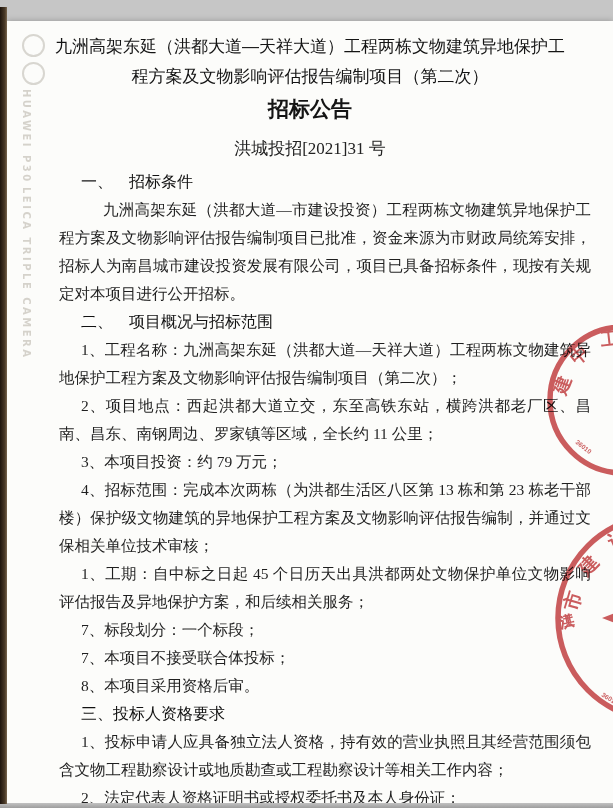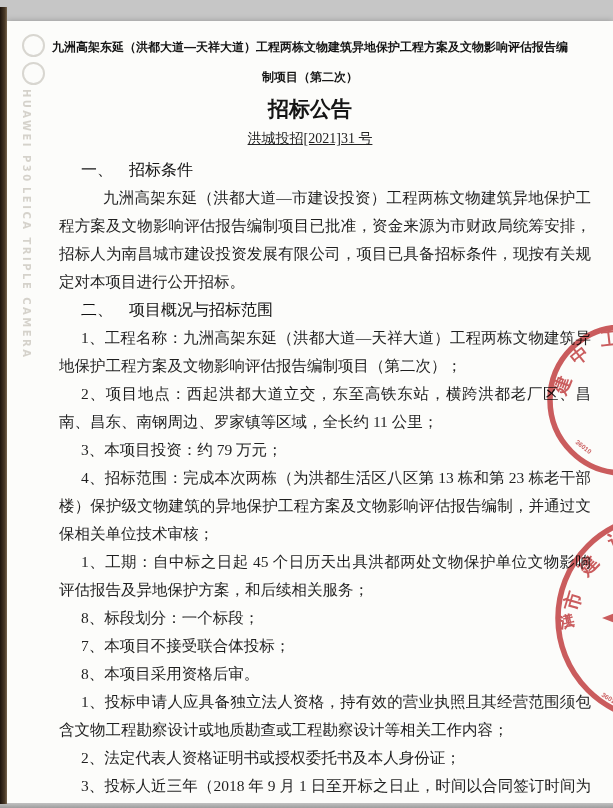--- a/index.html
+++ b/index.html
@@ -28,28 +28,28 @@
   .lens .c{width:19px;height:19px;border:2px solid #d8d6d0;border-radius:50%;margin-bottom:5px;}
   .wm-text{
     position:absolute;left:14px;top:68px;display:flex;gap:3px;z-index:4;
     writing-mode:vertical-lr;text-orientation:mixed;
     color:#d5d2cb;font-family:"DejaVu Sans","Liberation Sans",sans-serif;
     font-size:10px;letter-spacing:2.5px;font-weight:bold;
   }
   .doc-title{
     width:516px;margin:11px auto 0;text-align:center;
     font-family:"Liberation Sans","DejaVu Sans",sans-serif;
-    font-size:12px;line-height:30px;font-weight:bold;color:#141414;
+    font-size:17px;line-height:30px;font-weight:normal;color:#141414;
   }
   .doc-subtitle{
     margin:3px 0 4px;text-align:center;
     font-family:"Liberation Sans","DejaVu Sans",sans-serif;
     font-size:21px;font-weight:bold;color:#141414;
   }
-  .doc-number{margin-top:7px;text-align:center;font-size:14px;color:#222;text-decoration:underline;}
+  .doc-number{margin-top:14px;text-align:center;font-size:17px;color:#222;}
   .content{
     margin:8px 22px 0 52px;
     font-size:15.5px;line-height:28px;text-align:justify;
   }
   .content p{margin:0;}
   .sec-heading{
     font-family:"Liberation Sans","DejaVu Sans",sans-serif;
     font-weight:normal;font-size:16px;color:#111;text-indent:22px;
   }
   .para-lead{text-indent:44px;}
@@ -84,24 +84,25 @@
   <div class="content">
     <p class="sec-heading">一、　招标条件</p>
     <p class="para-lead">九洲高架东延（洪都大道—市建设投资）工程两栋文物建筑异地保护工程方案及文物影响评估报告编制项目已批准，资金来源为市财政局统筹安排，招标人为南昌城市建设投资发展有限公司，项目已具备招标条件，现按有关规定对本项目进行公开招标。</p>
 
     <p class="sec-heading">二、　项目概况与招标范围</p>
     <p class="para-item">1、工程名称：九洲高架东延（洪都大道—天祥大道）工程两栋文物建筑异地保护工程方案及文物影响评估报告编制项目（第二次）；</p>
     <p class="para-item">2、项目地点：西起洪都大道立交，东至高铁东站，横跨洪都老厂区、昌南、昌东、南钢周边、罗家镇等区域，全长约 11 公里；</p>
     <p class="para-item">3、本项目投资：约 79 万元；</p>
     <p class="para-item">4、招标范围：完成本次两栋（为洪都生活区八区第 13 栋和第 23 栋老干部楼）保护级文物建筑的异地保护工程方案及文物影响评估报告编制，并通过文保相关单位技术审核；</p>
     <p class="para-item">1、工期：自中标之日起 45 个日历天出具洪都两处文物保护单位文物影响评估报告及异地保护方案，和后续相关服务；</p>
-    <p class="para-item">8、标段划分：一个标段；</p>
+    <p class="para-item">7、标段划分：一个标段；</p>
     <p class="para-item">7、本项目不接受联合体投标；</p>
     <p class="para-item">8、本项目采用资格后审。</p>
 
+    <p class="sec-heading">三、投标人资格要求</p>
     <p class="para-item">1、投标申请人应具备独立法人资格，持有效的营业执照且其经营范围须包含文物工程勘察设计或地质勘查或工程勘察设计等相关工作内容；</p>
     <p class="para-item">2、法定代表人资格证明书或授权委托书及本人身份证；</p>
     <p class="para-item">3、投标人近三年（2018 年 9 月 1 日至开标之日止，时间以合同签订时间为准）至少完成过一项合同金额不少于 40 万元的类似业绩（其中文物建筑异地保护工</p>
   </div>
 
   <svg class="seal seal1" width="180" height="180" viewBox="0 0 180 180">
     <defs>
       <path id="s1arc" d="M 22 75 A 56 56 0 1 1 134 75" fill="none"></path>
     </defs>
     <circle cx="78" cy="75" r="73" fill="none" stroke="#c2393c" stroke-width="5.5"></circle>

